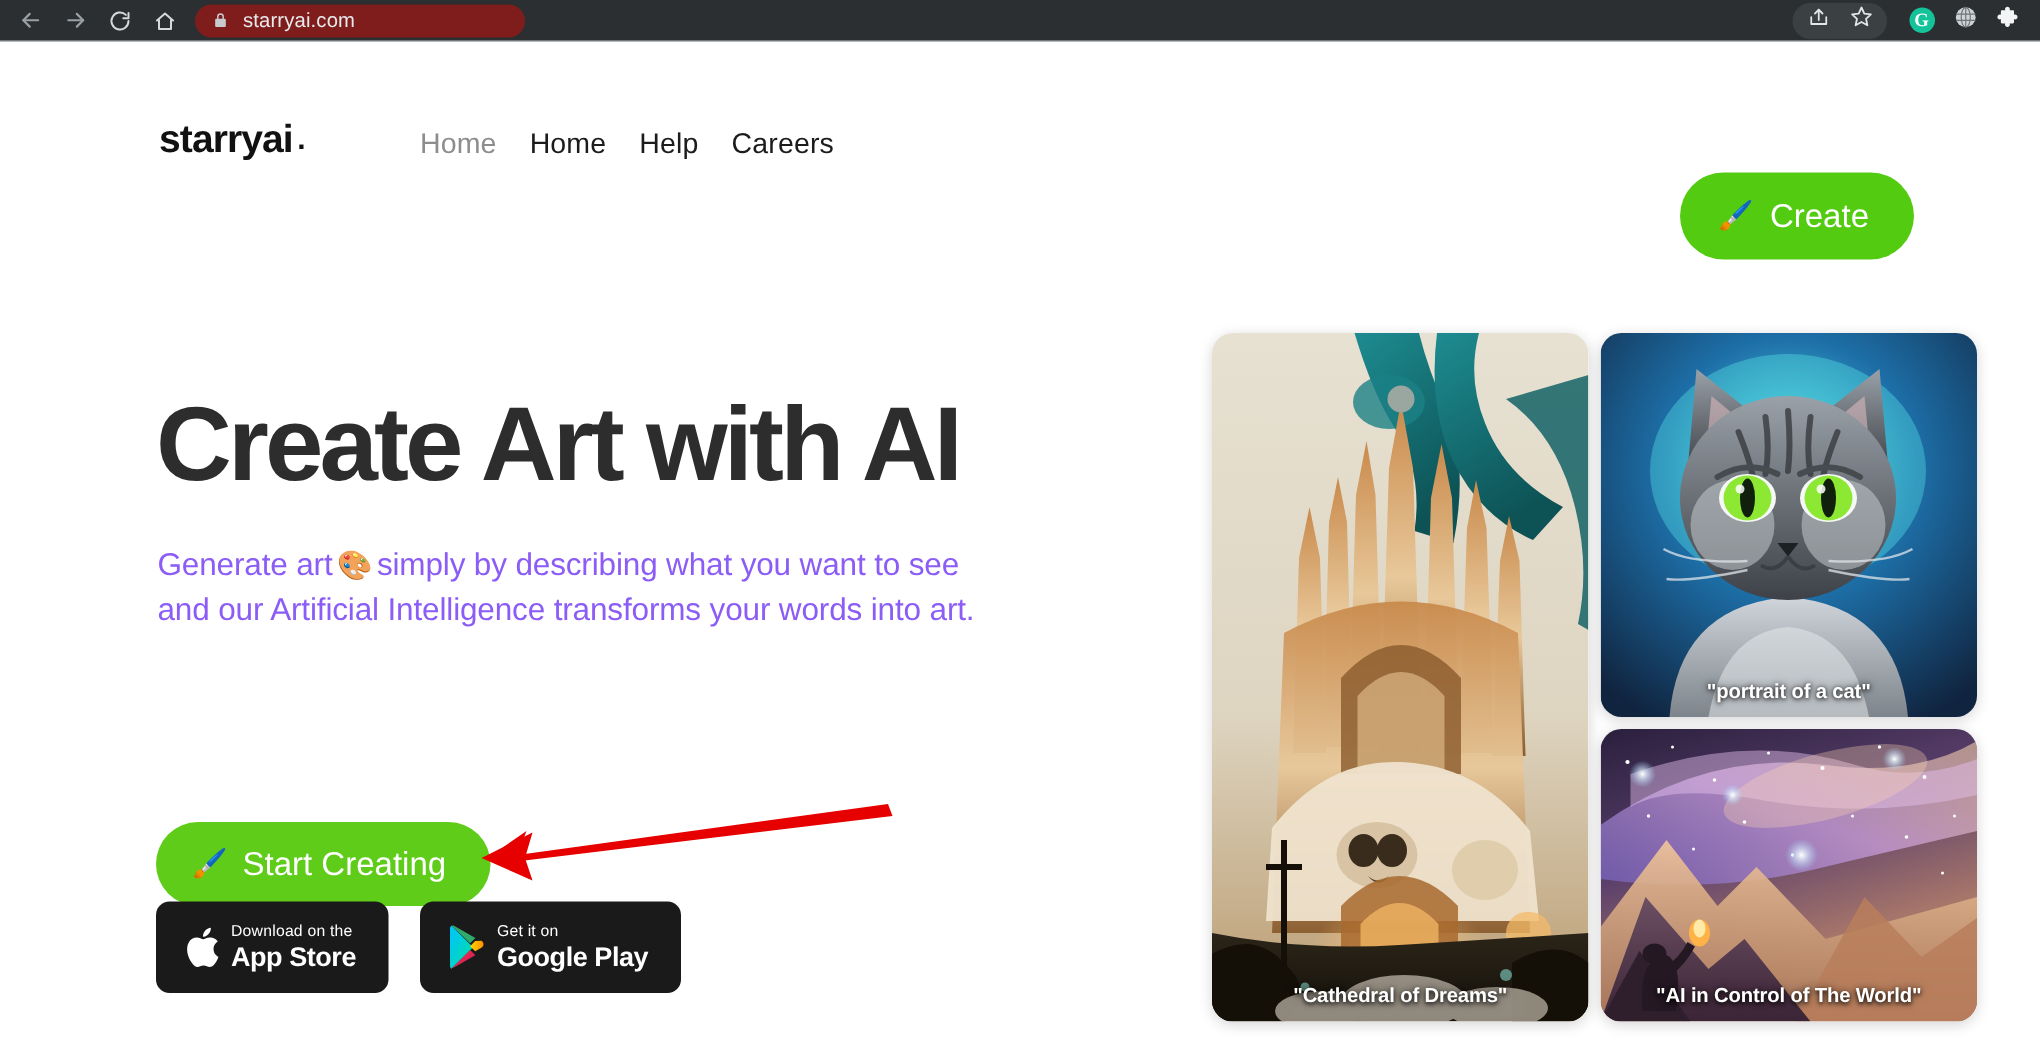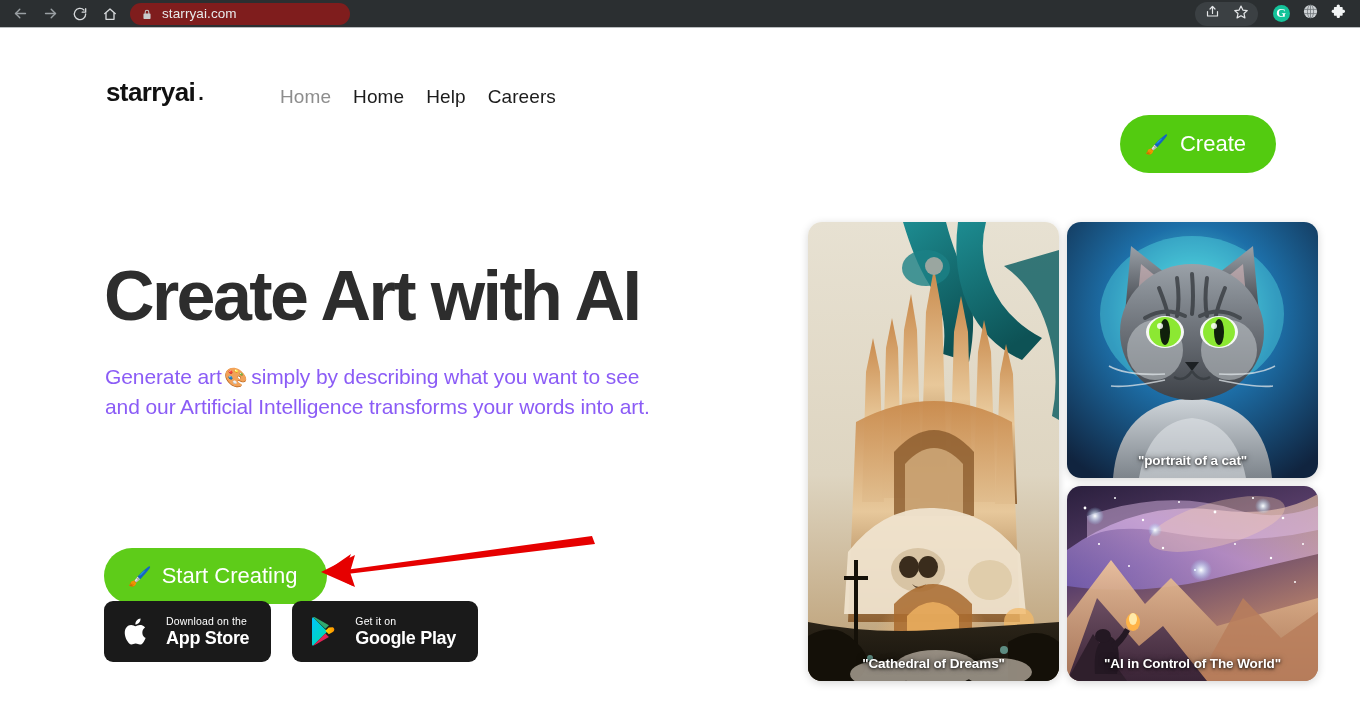--- a/index.html
+++ b/index.html
@@ -156,21 +156,21 @@
   .store-row {
     position: absolute; left: 104px; top: 572px;
     display: flex; gap: 21px;
   }
   .store-badge {
     height: 61px;
     background: #1a1a1a;
     border-radius: 9px;
     display: flex; align-items: center;
     padding: 0 22px 0 19px;
-    gap: 16px;
+    gap: 4px;
     cursor: pointer;
   }
   .store-badge .glyph { flex: none; display: flex; align-items: center; }
   .store-txt { display: flex; flex-direction: column; line-height: 1; }
   .store-top {
     color: #ffffff; font-size: 10.5px;
     letter-spacing: .15px; margin-bottom: 3px;
   }
   .store-bot {
     color: #ffffff; font-size: 18px;

